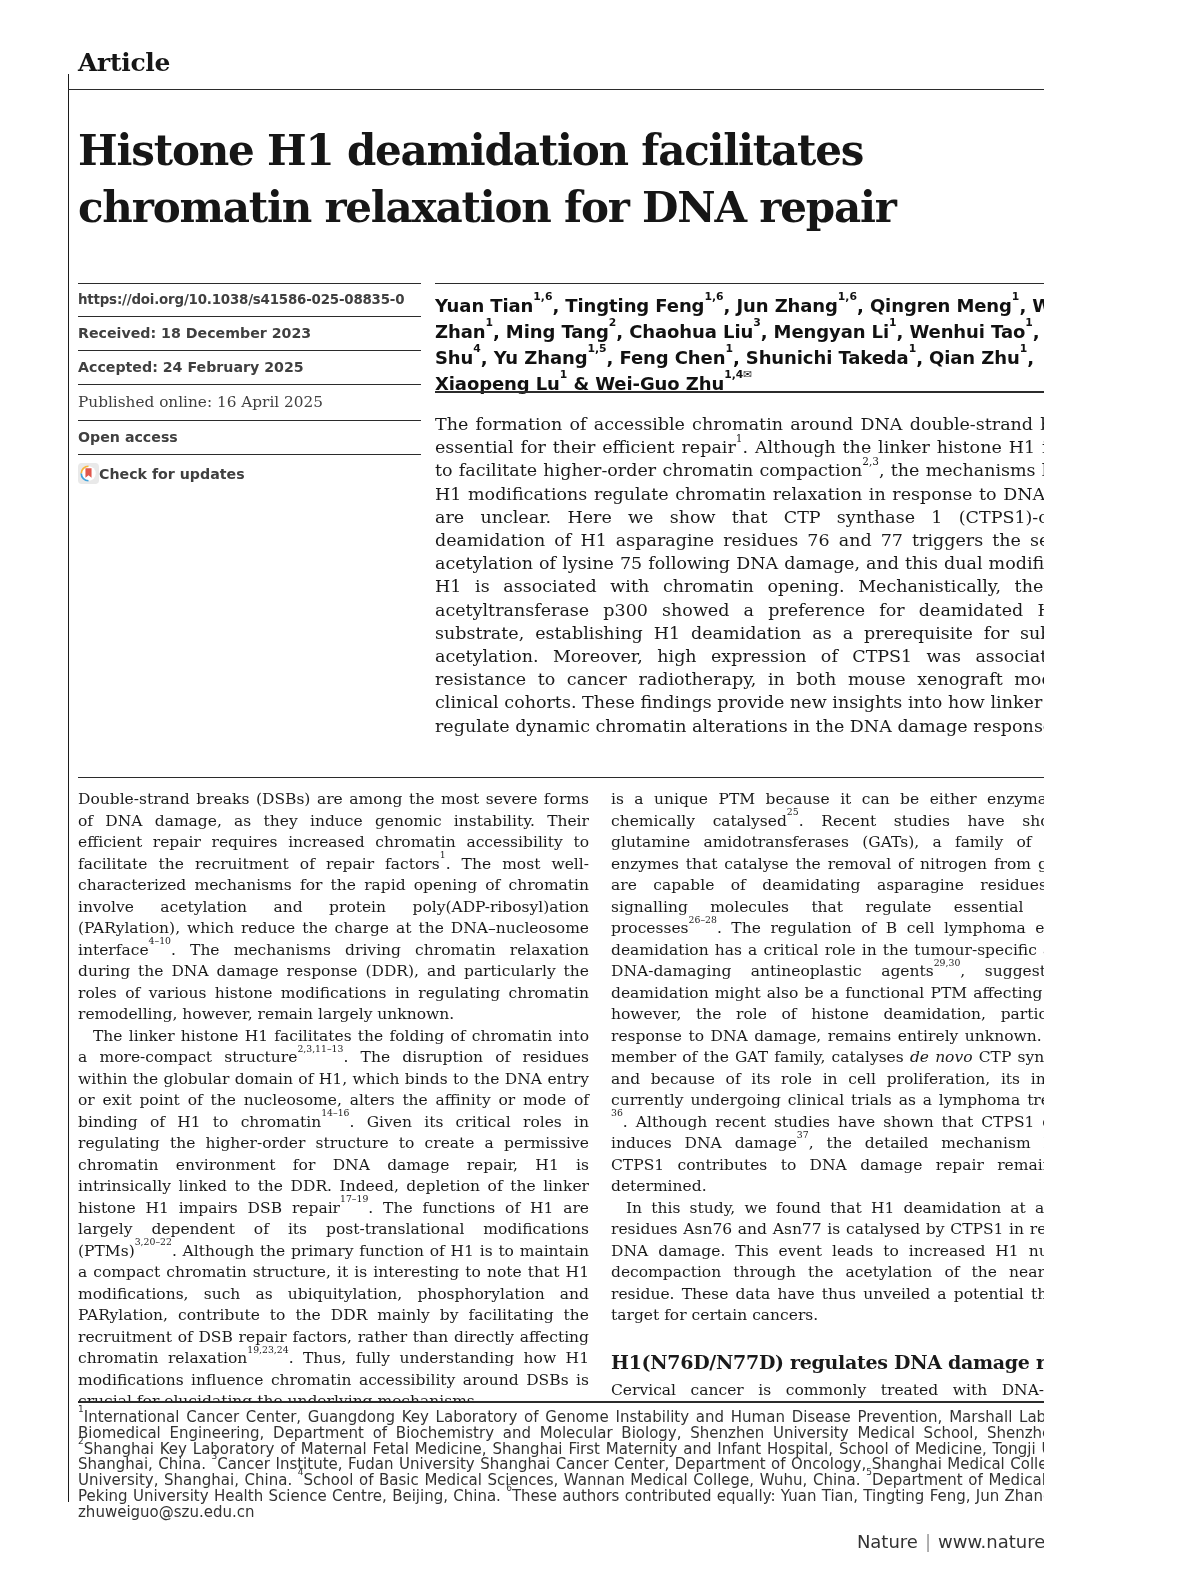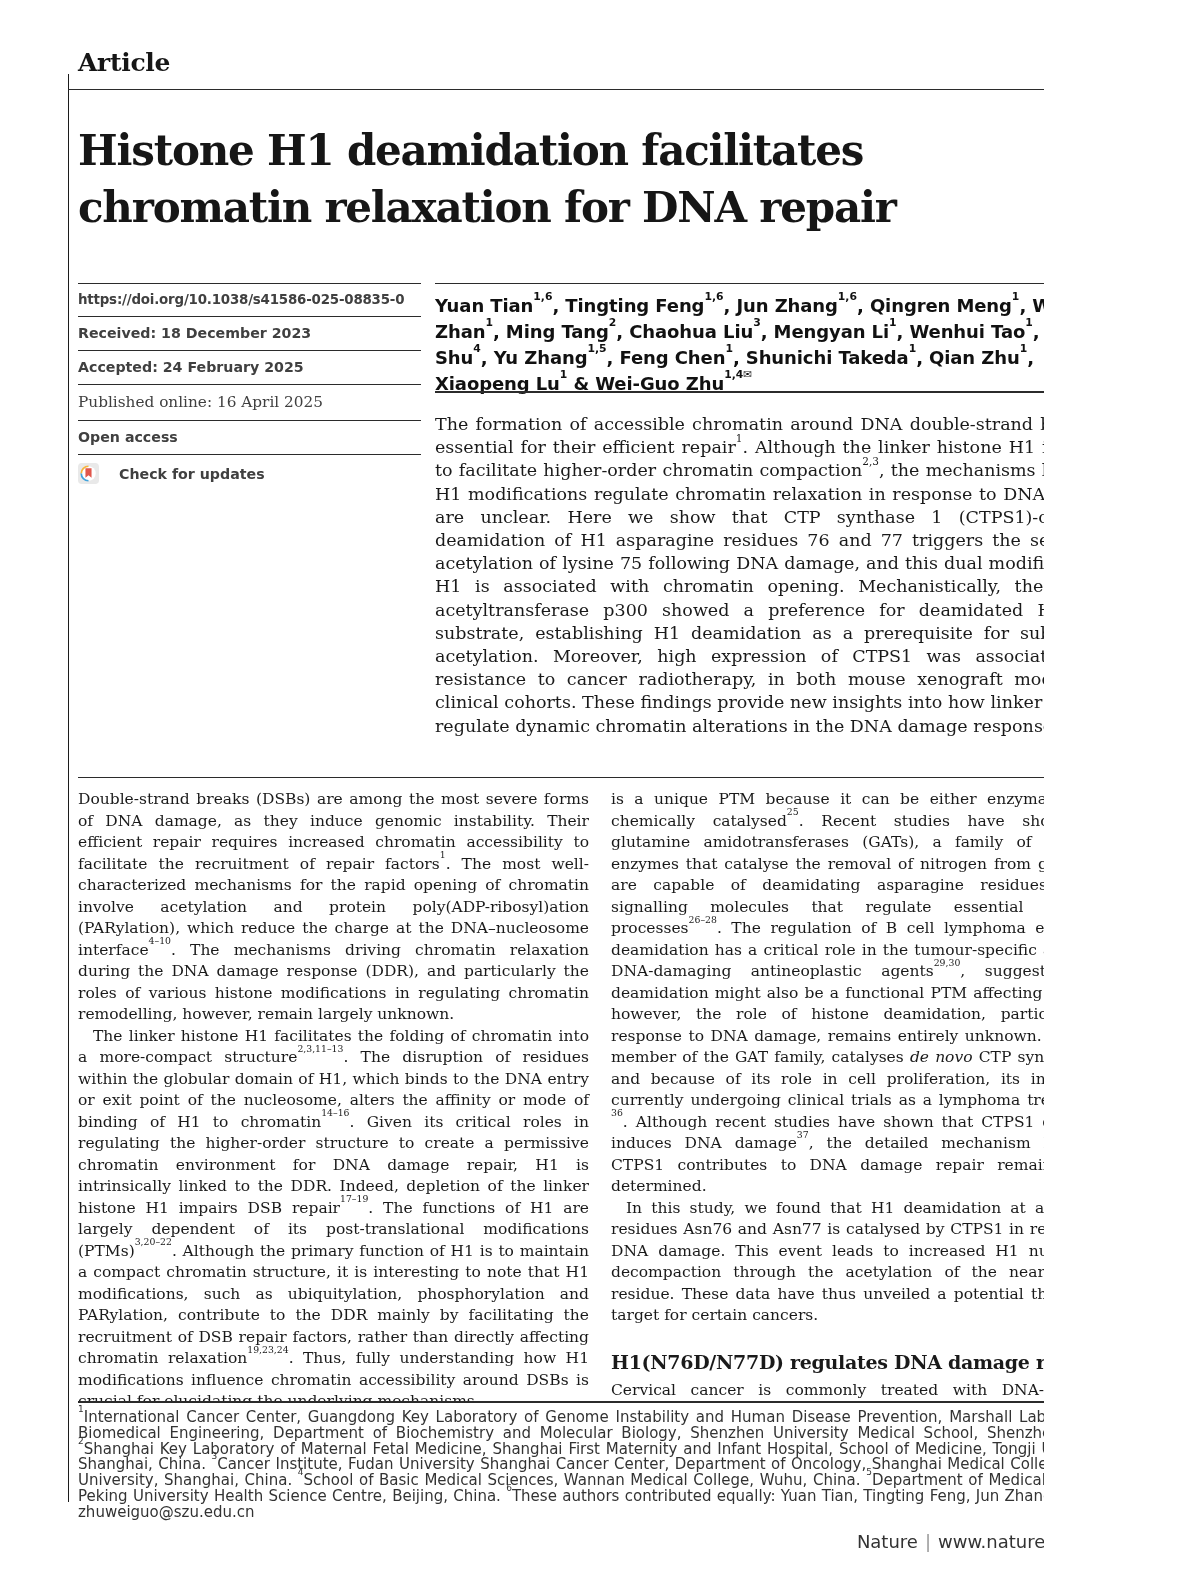--- a/index.html
+++ b/index.html
@@ -7,21 +7,21 @@
   .page{position:absolute;inset:0;width:1044px;height:1593px;background:#fff;overflow:hidden;}
   sup{font-size:60%;line-height:0;position:relative;top:-0.45em;letter-spacing:0;}
   .vrule{position:absolute;left:68px;top:74px;width:1px;height:1428px;background:#1c1c1c;}
   .kicker{position:absolute;left:78px;top:48px;font-size:25px;font-weight:bold;letter-spacing:-0.3px;}
   .kicker-rule{position:absolute;left:68px;top:89px;width:1054px;height:1px;background:#2b2b2b;}
   .title{position:absolute;left:78px;top:97px;width:900px;font-size:42px;line-height:57px;font-weight:bold;letter-spacing:-1.2px;margin-top:25px;}
   .meta{position:absolute;left:78px;top:283px;width:343px;font-family:"DejaVu Sans",sans-serif;}
   .meta-row{border-top:1px solid #2b2b2b;padding:8px 0 9px 0;font-size:14.2px;font-weight:bold;color:#404040;}
   .meta-row.serif{font-family:"DejaVu Serif",serif;font-weight:normal;font-size:15.3px;}
   .meta-row.doi{font-size:13.4px;letter-spacing:-0.2px;}
-  .check-row{display:flex;align-items:center;gap:20px;}
+  .check-row{display:flex;align-items:center;gap:0;}
   .crossmark{width:21px;height:21px;flex:0 0 auto;}
   .authors{position:absolute;left:435px;top:283px;width:687px;border-top:1px solid #2b2b2b;padding-top:9px;
     font-family:"DejaVu Sans",sans-serif;font-weight:bold;font-size:18px;line-height:26px;color:#111;letter-spacing:-0.1px;}
   .abstract{position:absolute;left:435px;top:391px;width:687px;border-top:2px solid #2b2b2b;padding-top:20px;
     font-size:17.5px;line-height:23.2px;text-align:justify;color:#1a1a1a;}
   .body-rule{position:absolute;left:78px;top:777px;width:1044px;height:1px;background:#2b2b2b;}
   .columns{position:absolute;left:78px;top:789px;width:1044px;height:612px;overflow:hidden;display:flex;gap:22px;}
   .col{width:511px;font-size:15.5px;line-height:21.5px;text-align:justify;color:#1a1a1a;}
   .col p{margin:0;}
   .col p.indent{text-indent:15px;}

